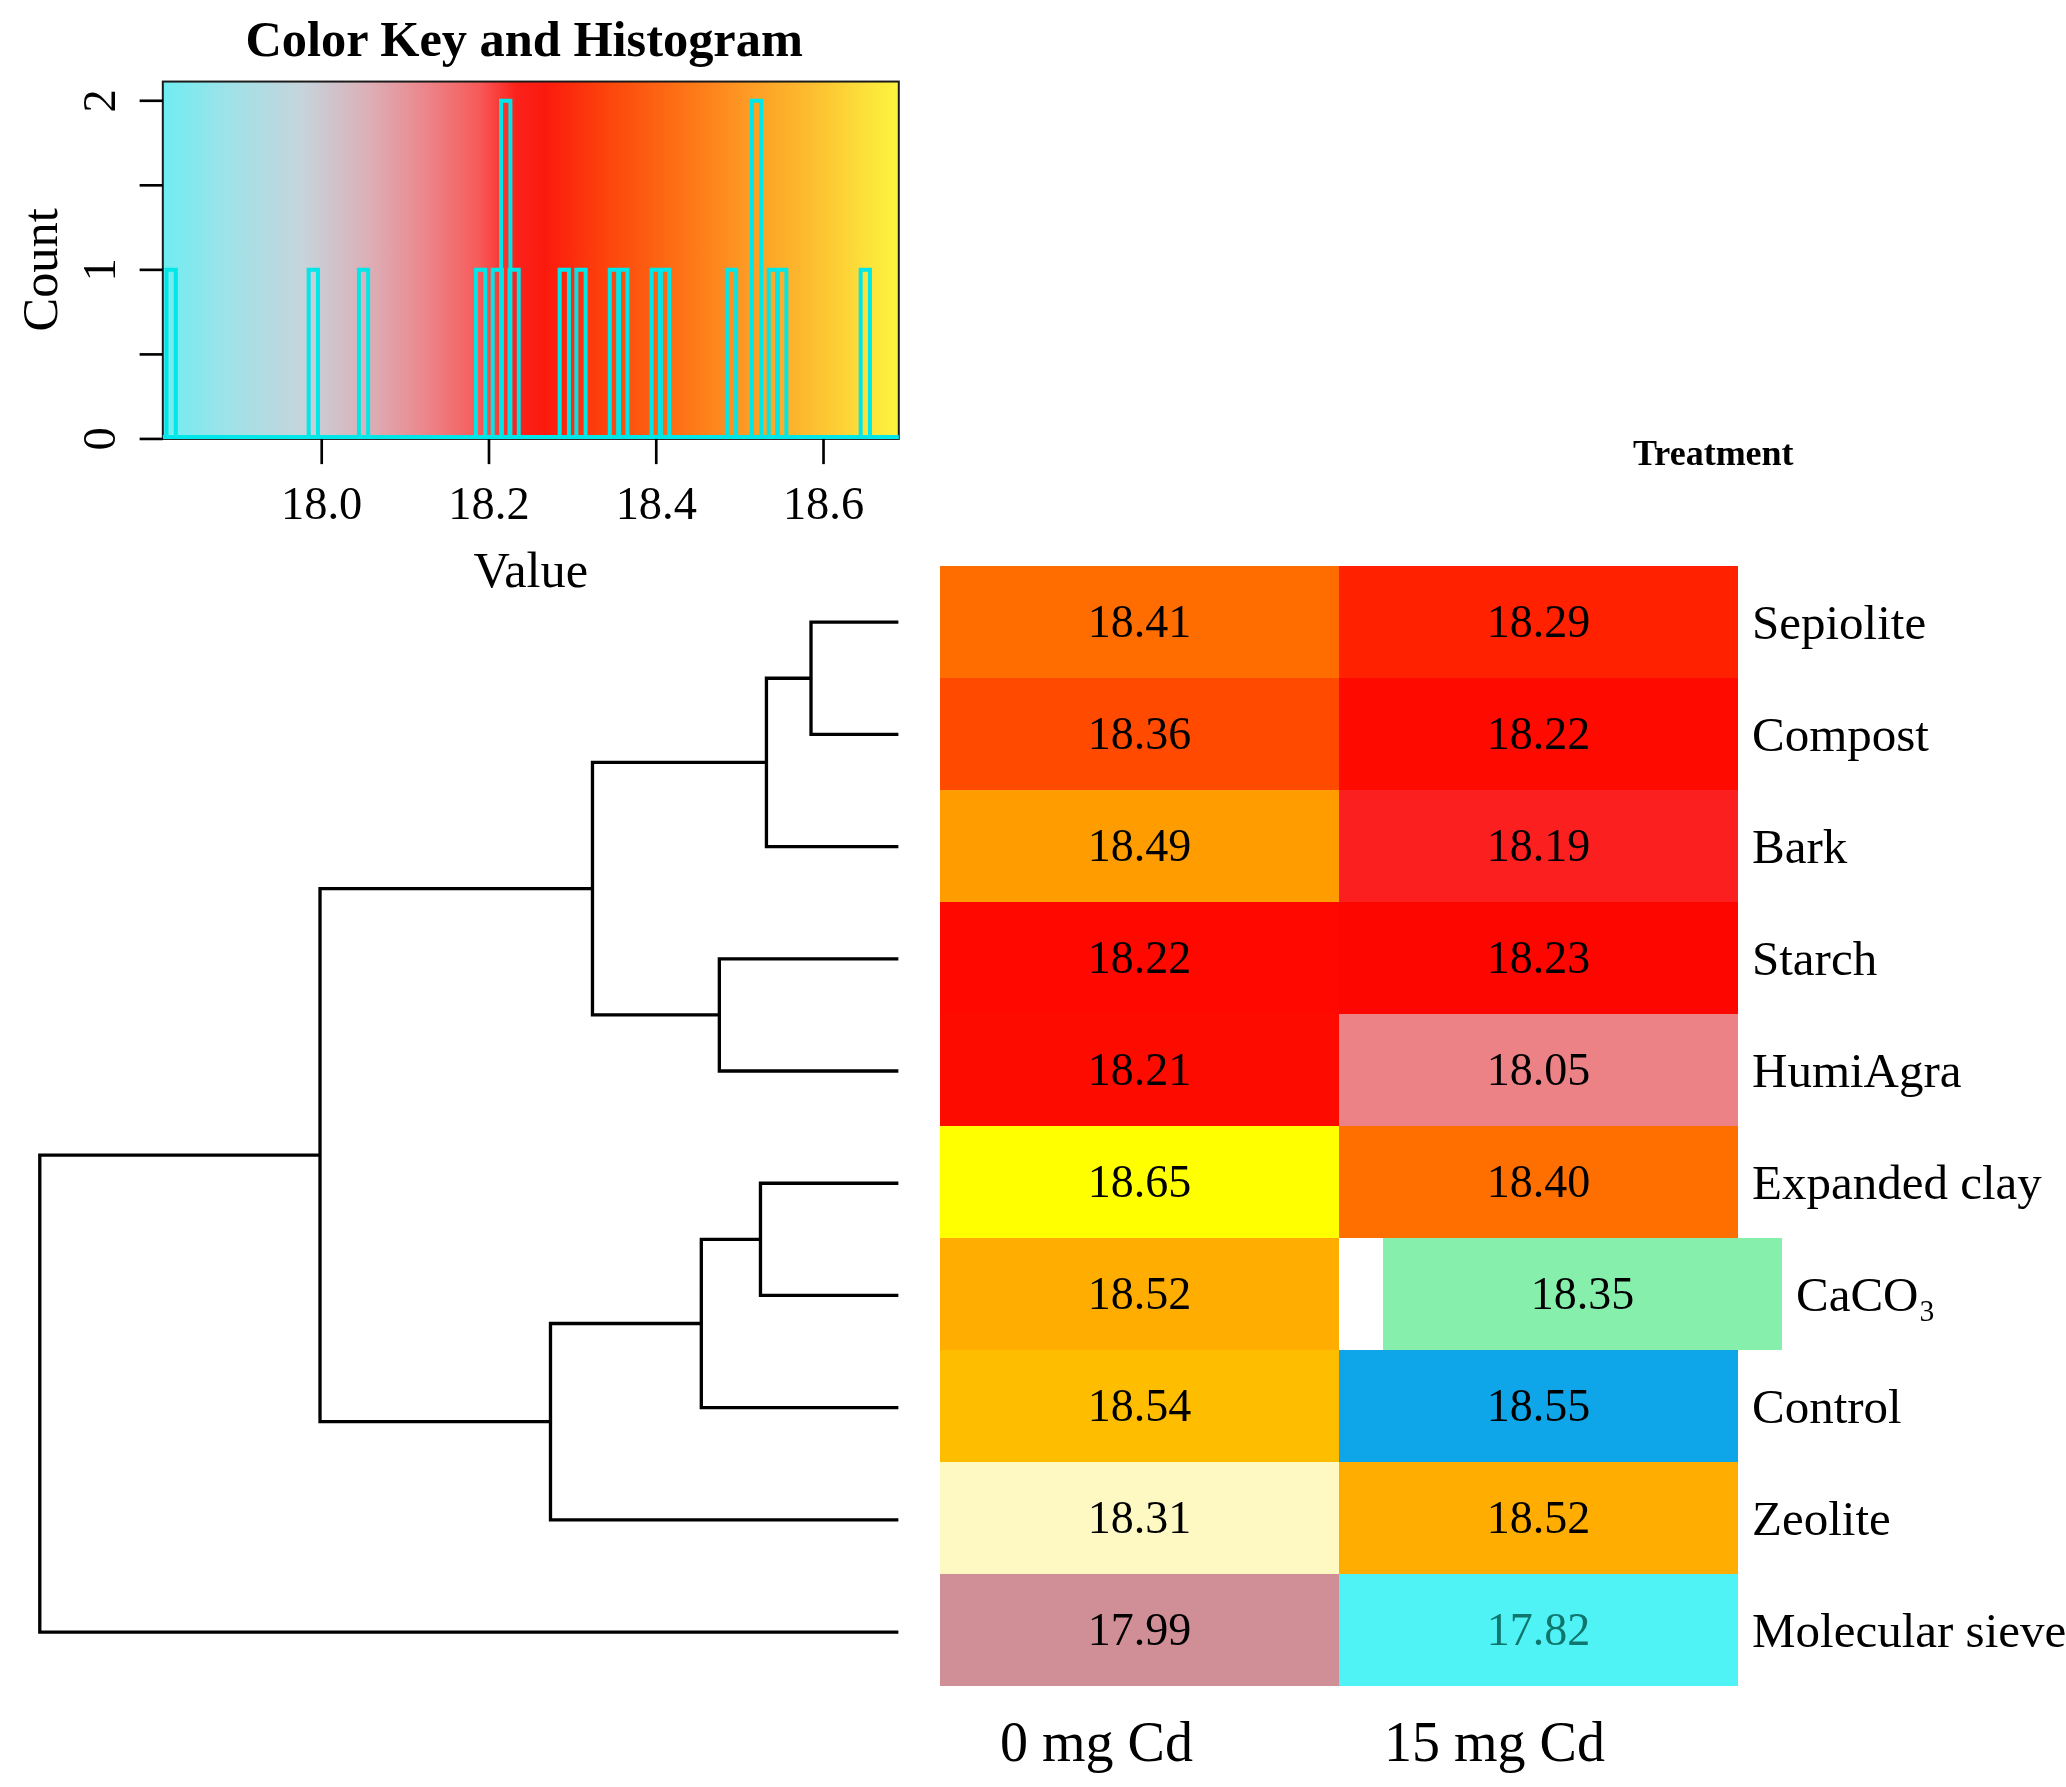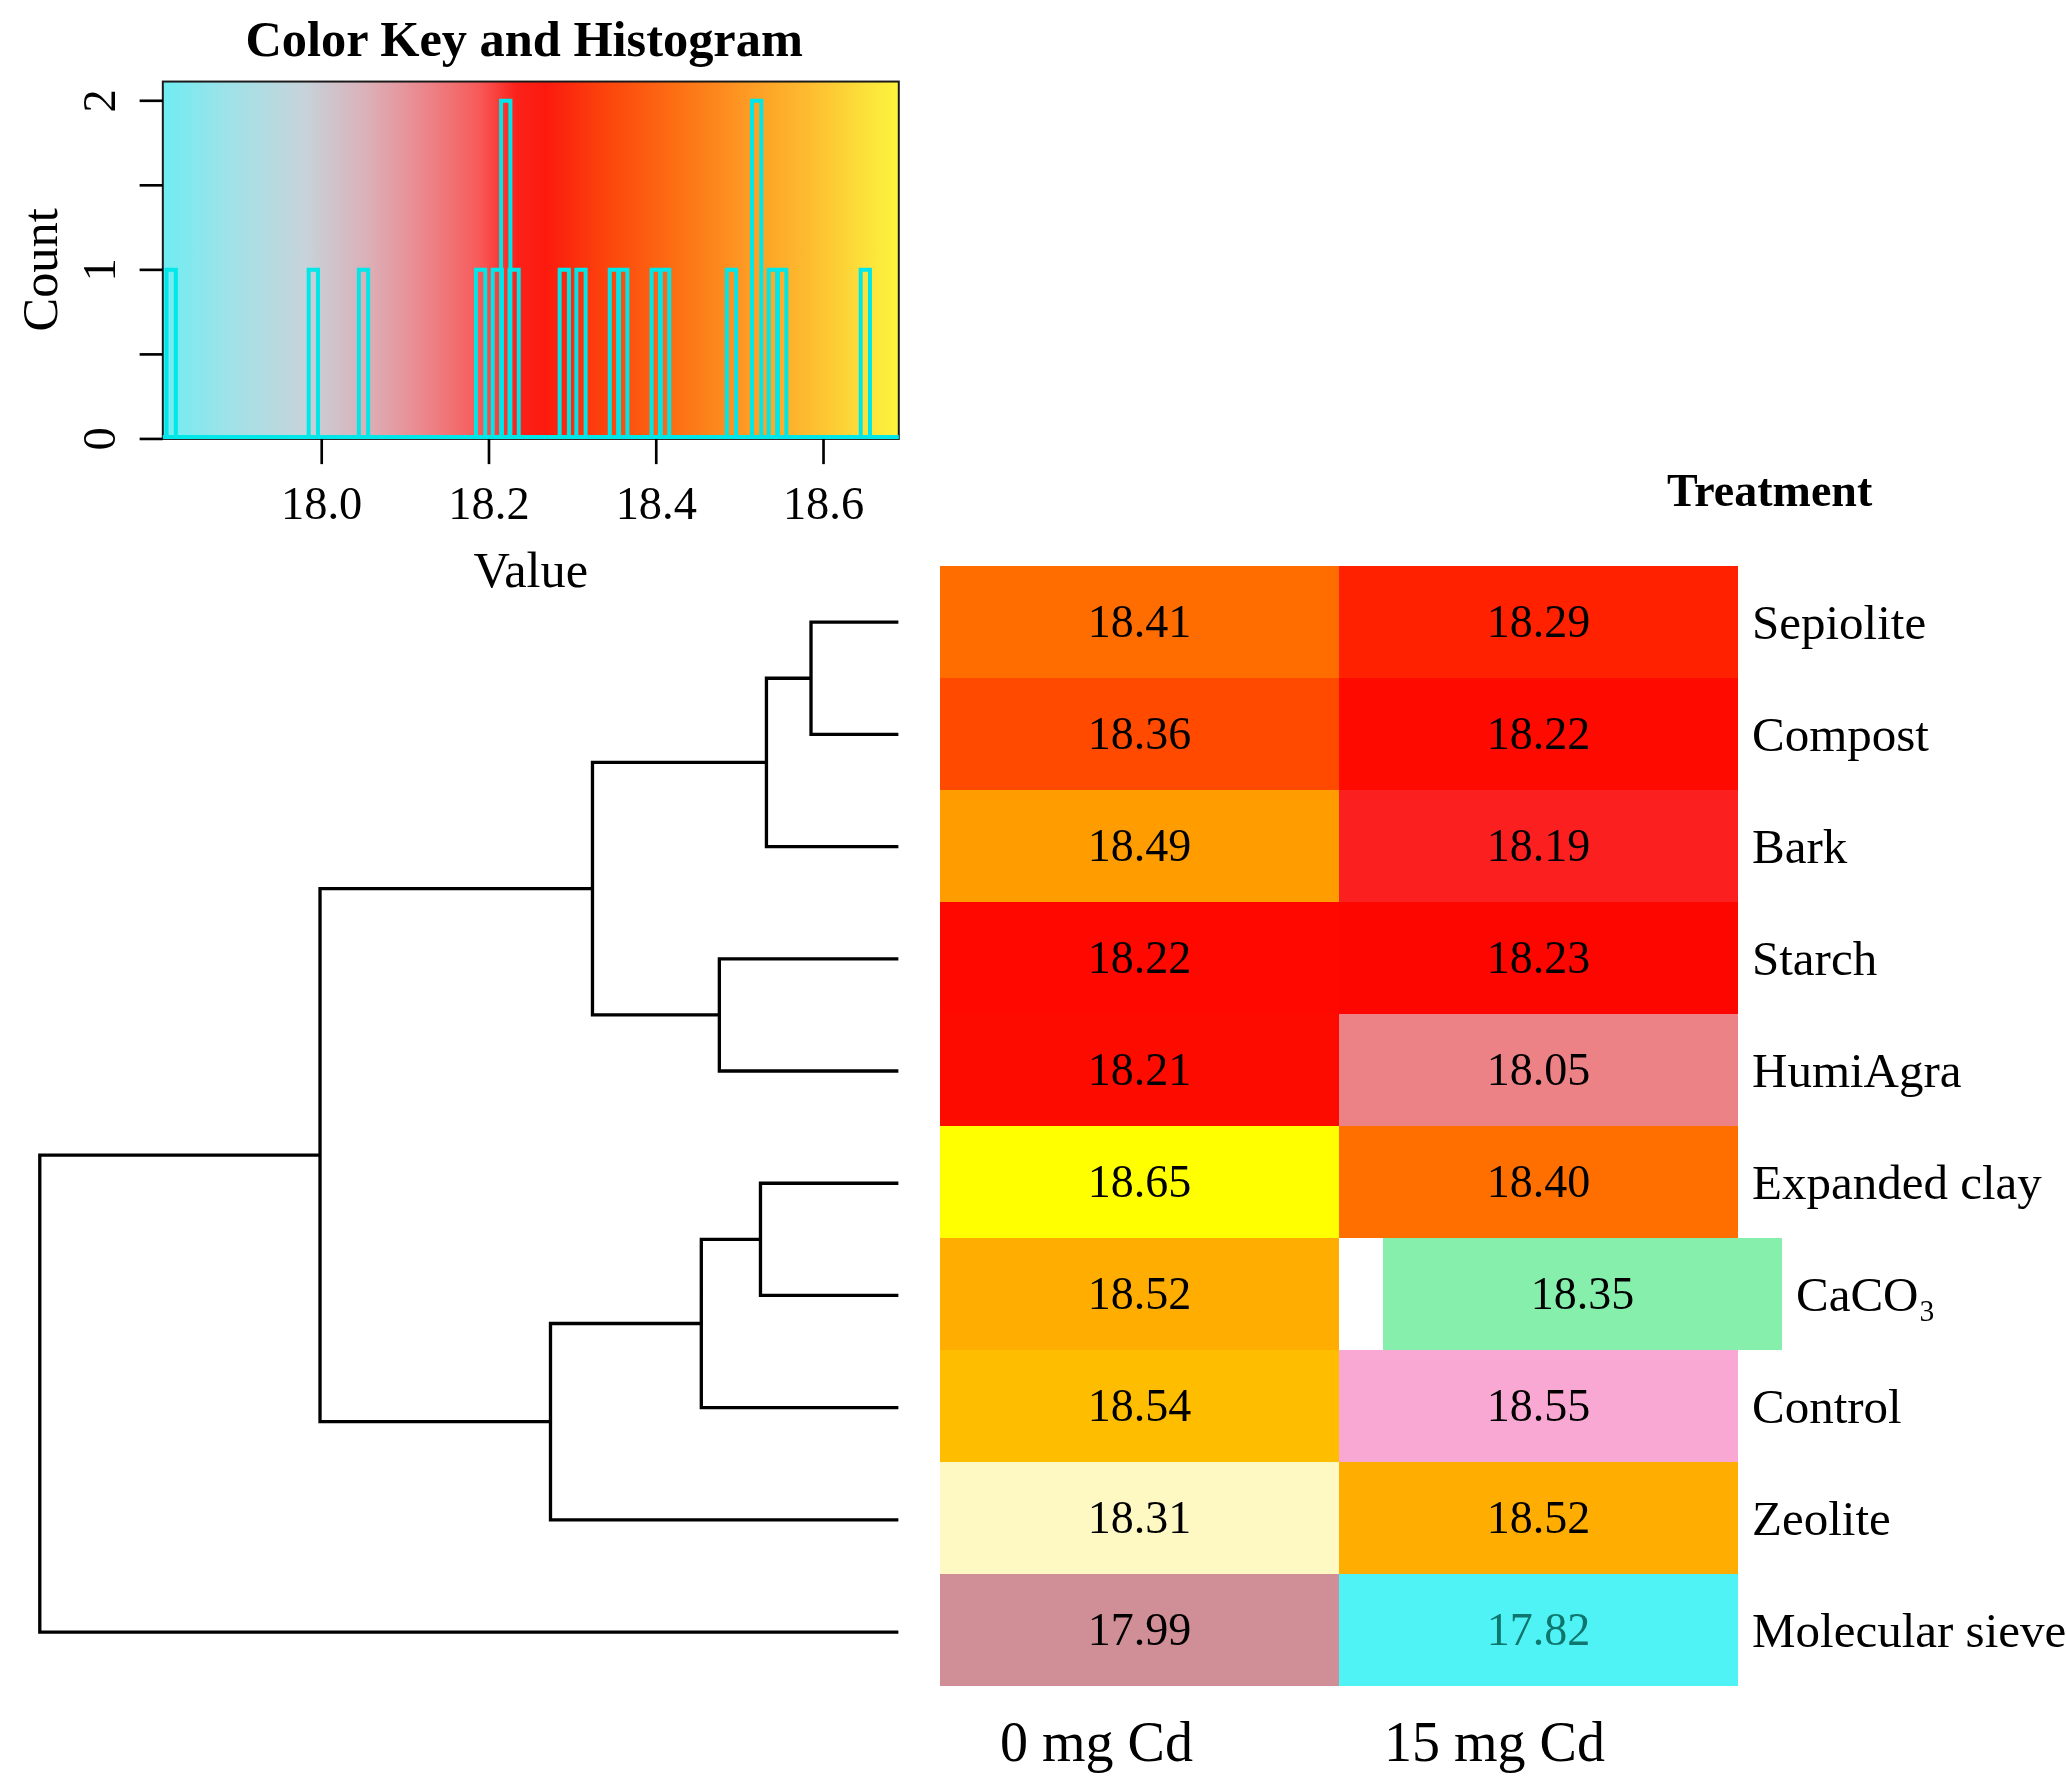--- a/index.html
+++ b/index.html
@@ -11,21 +11,21 @@
   #dendro-svg{left:0;top:0;pointer-events:none;}
   #heatmap{left:897px;top:566px;}
   .hm-row{display:flex;height:112px;padding-left:43px;}
   .hm-cell{width:399px;display:flex;align-items:center;justify-content:center;
            font-size:46px;line-height:1;}
   .hm-label{display:flex;align-items:center;padding-left:14px;font-size:49px;
             white-space:nowrap;}
   .col-label{top:1710px;width:399px;text-align:center;font-size:56px;}
   #col-label-0{left:897px;}
   #col-label-1{left:1295px;}
-  #treatment-title{left:1633px;top:464px;font-size:46px;font-weight:700;margin-left:34px;}
+  #treatment-title{left:1633px;top:432px;font-size:36px;font-weight:700;}
 </style>
 </head>
 <body>
 
 <svg id="colorkey" class="abs" width="929" height="610" viewBox="0 0 1400 920">
   <defs>
     <linearGradient id="ckgrad" x1="0" y1="0" x2="1" y2="0">
         <stop offset="0%" stop-color="#6FEDF2"></stop>
         <stop offset="9%" stop-color="#9FE2E8"></stop>
         <stop offset="19%" stop-color="#C6D4DB"></stop>
@@ -106,21 +106,21 @@
       <div class="hm-cell" style="background: rgb(255, 111, 0); color: rgb(0, 0, 0);">18.40</div>
       <div class="hm-label">Expanded clay</div>
     </div>
     <div class="hm-row">
       <div class="hm-cell" style="background: rgb(255, 173, 0); color: rgb(0, 0, 0);">18.52</div>
       <div class="hm-cell" style="background: #86efac; color: rgb(0, 0, 0); margin-left: 44px;">18.35</div>
       <div class="hm-label">CaCO₃</div>
     </div>
     <div class="hm-row">
       <div class="hm-cell" style="background: rgb(255, 189, 0); color: rgb(0, 0, 0);">18.54</div>
-      <div class="hm-cell" style="background: #f9a8d4; color: rgb(0, 0, 0); font-family: Liberation Serif, serif;">18.55</div>
+      <div class="hm-cell" style="background: #0ea5e9; color: rgb(0, 0, 0); font-family: Liberation Serif, serif;">18.55</div>
       <div class="hm-label">Control</div>
     </div>
     <div class="hm-row">
       <div class="hm-cell" style="background: #fef9c3; color: rgb(0, 0, 0);">18.31</div>
       <div class="hm-cell" style="background: rgb(255, 173, 0); color: rgb(0, 0, 0);">18.52</div>
       <div class="hm-label">Zeolite</div>
     </div>
     <div class="hm-row">
       <div class="hm-cell" style="background: rgb(208, 142, 151); color: rgb(0, 0, 0);">17.99</div>
       <div class="hm-cell" style="background: rgb(79, 243, 246); color: #0f766e;">17.82</div>

